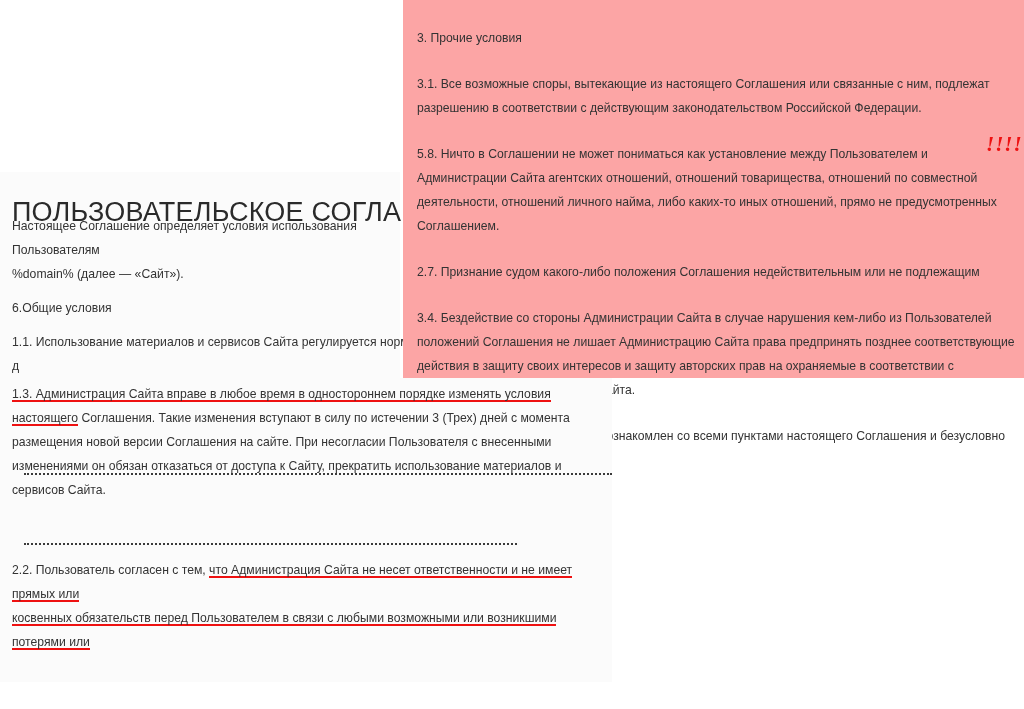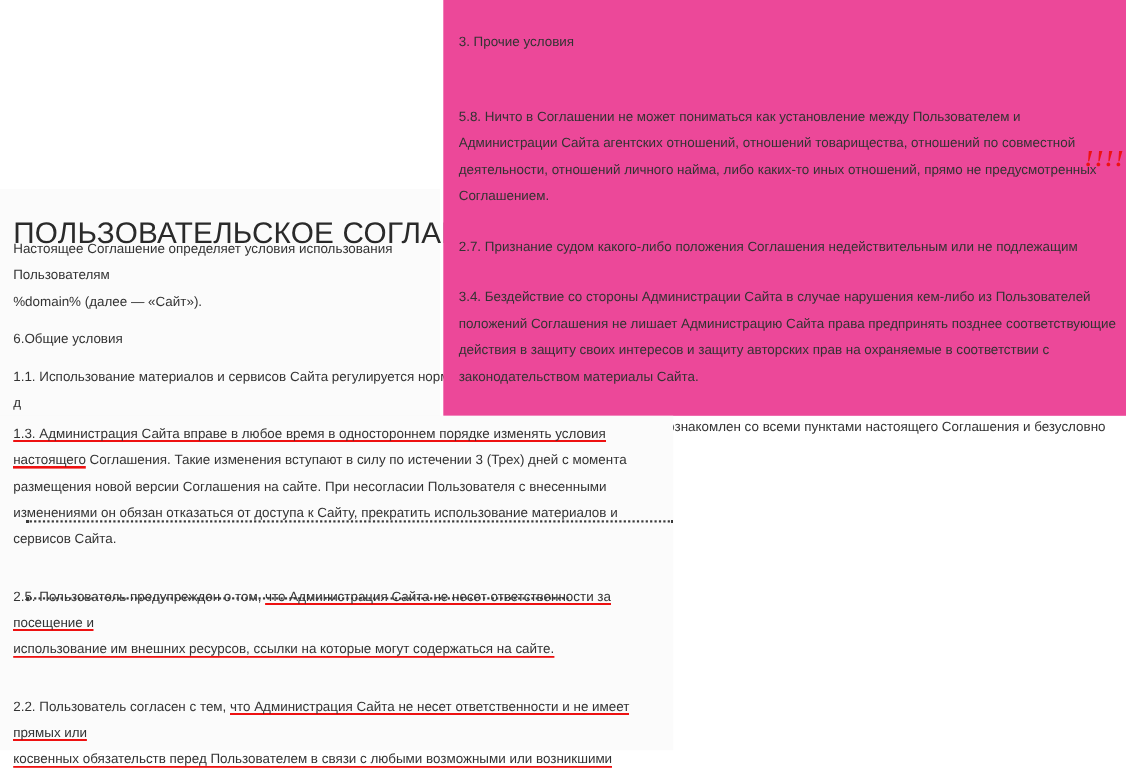--- a/index.html
+++ b/index.html
@@ -33,21 +33,21 @@
     left: 0px;
     top: 378px;
     width: 612px;
     height: 304px;
   }
   #panel-right {
     left: 403px;
     top: 0px;
     width: 621px;
     height: 378px;
-    background: #ec4899;
+    background: #fca5a5;
   }
 
   
   .doc-title {
     position: absolute;
     left: 12px;
     top: 6px;
     font-size: 27px;
     line-height: 32px;
     font-weight: 400;
@@ -152,20 +152,21 @@
   </div>
 </div>
 
 <div class="panel" id="panel-right">
   <div class="col-right-body">
 
     <p class="para">3. Прочие условия</p>
 
     <div class="gap-lg"></div>
 
+    <p class="para">3.1. Все возможные споры, вытекающие из настоящего Соглашения или связанные с ним, подлежат разрешению в соответствии с действующим законодательством Российской Федерации.</p>
 
     <div class="gap-lg"></div>
 
     <p class="para">5.8. Ничто в Соглашении не может пониматься как установление между Пользователем и Администрации Сайта агентских отношений, отношений товарищества, отношений по совместной деятельности, отношений личного найма, либо каких-то иных отношений, прямо не предусмотренных Соглашением.</p>
 
     <div class="gap-lg"></div>
 
     <p class="para">
       <span>2.7. Признание судом какого-либо положения Соглашения недействительным или не подлежащим</span><br>
     </p>
@@ -190,24 +191,20 @@
       <span class="ul">1.3. Администрация Сайта вправе в любое время в одностороннем порядке изменять условия настоящего</span>
       <span>Соглашения. Такие изменения вступают в силу по истечении 3 (Трех) дней с момента размещения новой версии Соглашения на сайте. При несогласии Пользователя с внесенными изменениями он обязан отказаться от доступа к Сайту, прекратить использование материалов и сервисов Сайта.</span>
     </p>
 
     <div class="gap-md"></div>
 
     <div class="dotted" style="left:12px; top:91px; width:588px;"></div>
 
     <div class="gap-sm"></div>
 
-    <p class="para">
-      <span>2.5. Пользователь предупрежден о том, </span><span class="ul">что Администрация Сайта не несет ответственности за посещение и</span><br>
-      <span class="ul">использование им внешних ресурсов, ссылки на которые могут содержаться на сайте.</span>
-    </p>
 
     <div class="gap-md"></div>
 
     <div class="dotted" style="left:12px; top:161px; width:493px;"></div>
 
     <div class="gap-sm"></div>
 
     <p class="para">
       <span>2.2. Пользователь согласен с тем, </span><span class="ul">что Администрация Сайта не несет ответственности и не имеет прямых или</span><br>
       <span class="ul">косвенных обязательств перед Пользователем в связи с любыми возможными или возникшими потерями или</span><br>

